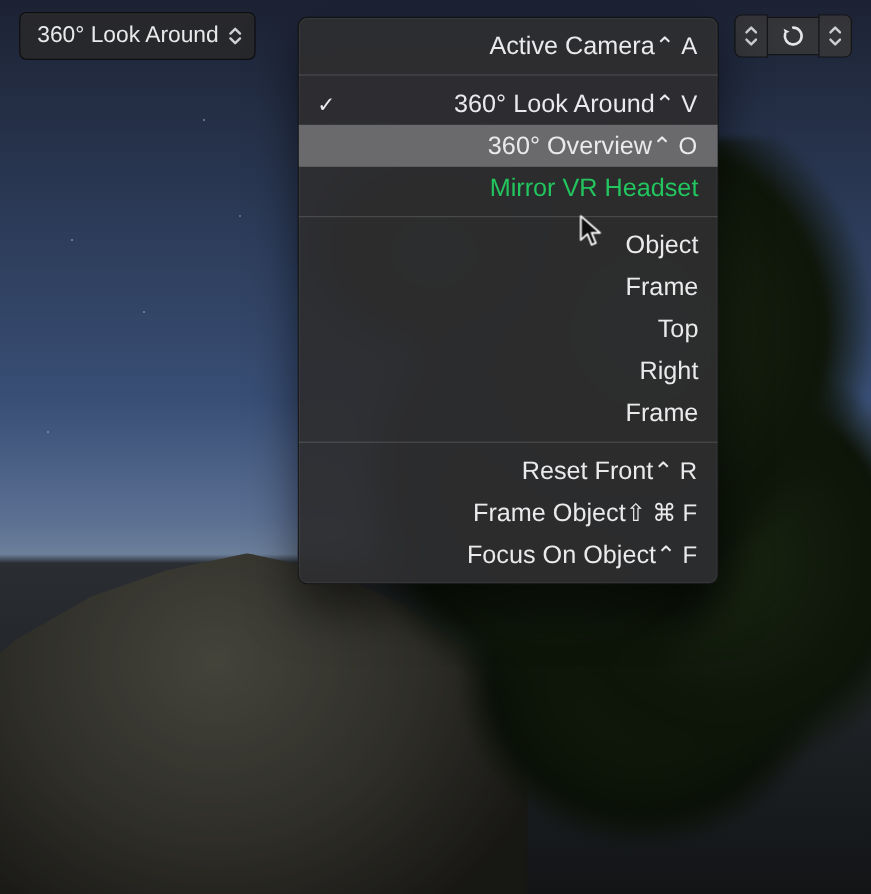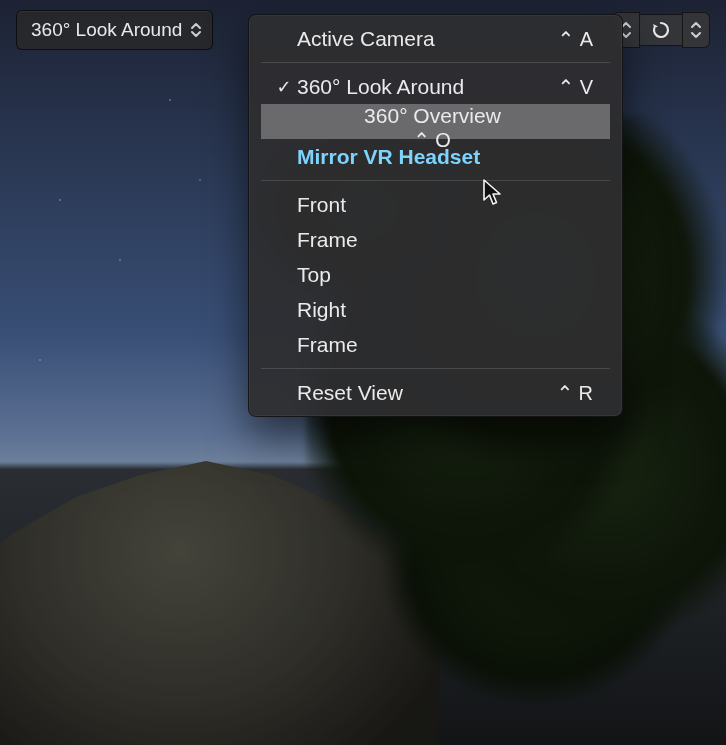--- a/index.html
+++ b/index.html
@@ -125,40 +125,39 @@
     position: absolute;
     top: 14px;
     left: 248px;
     width: 349px;
     background: rgba(46,46,48,0.94);
     border: 1px solid rgba(0,0,0,0.55);
     border-radius: 8px;
     box-shadow:
       0 20px 40px rgba(0,0,0,0.55),
       0 0 0 1px rgba(255,255,255,0.05) inset;
-    padding: 6px 12px;
+    padding: 6px 0;
     color: #eaeaec;
     font-size: 21px;
     backdrop-filter: blur(12px);
+    text-align: right;
   }
   .menu-item {
     display: flex;
     align-items: center;
     height: 35px;
     padding: 0 16px 0 10px;
     position: relative;
   }
   .menu-item.highlighted {
     background: #6a6a6d;
-    flex-direction: column;
   }
   .menu-item.disabled .mlabel,
   .menu-item.disabled .mshort {
-    color: #7dd3fc;
-    font-weight: bold;
+    color: #22c55e;
   }
   .mcheck {
     width: 26px;
     display: inline-flex;
     justify-content: center;
     font-size: 18px;
     color: #eaeaec;
   }
   .mlabel {
     flex: 1;
@@ -260,21 +259,21 @@
       <span class="mshort">⌃ O</span>
     </div>
     <div class="menu-item disabled">
       <span class="mcheck"></span>
       <span class="mlabel">Mirror VR Headset</span>
       <span class="mshort"></span>
     </div>
     <div class="menu-sep"></div>
     <div class="menu-item">
       <span class="mcheck"></span>
-      <span class="mlabel">Front</span>
+      <span class="mlabel">Object</span>
       <span class="mshort"></span>
     </div>
     <div class="menu-item">
       <span class="mcheck"></span>
       <span class="mlabel">Frame</span>
       <span class="mshort"></span>
     </div>
     <div class="menu-item">
       <span class="mcheck"></span>
       <span class="mlabel">Top</span>
@@ -286,22 +285,32 @@
       <span class="mshort"></span>
     </div>
     <div class="menu-item">
       <span class="mcheck"></span>
       <span class="mlabel">Frame</span>
       <span class="mshort"></span>
     </div>
     <div class="menu-sep"></div>
     <div class="menu-item">
       <span class="mcheck"></span>
-      <span class="mlabel">Reset View</span>
+      <span class="mlabel">Reset Front</span>
       <span class="mshort">⌃ R</span>
+    </div>
+    <div class="menu-item">
+      <span class="mcheck"></span>
+      <span class="mlabel">Frame Object</span>
+      <span class="mshort">⇧ ⌘ F</span>
+    </div>
+    <div class="menu-item">
+      <span class="mcheck"></span>
+      <span class="mlabel">Focus On Object</span>
+      <span class="mshort">⌃ F</span>
     </div>
   </div>
 
 <div class="cursor">
   <svg width="22" height="28" viewBox="0 0 22 28">
     <path d="M2 2 L2 22 L7.5 17 L11 26 L14.5 24.5 L11 16 L18 16 Z" fill="#101010" stroke="#f4f4f4" stroke-width="1.6" stroke-linejoin="round"></path>
   </svg>
 </div>
 
 </body></html>

